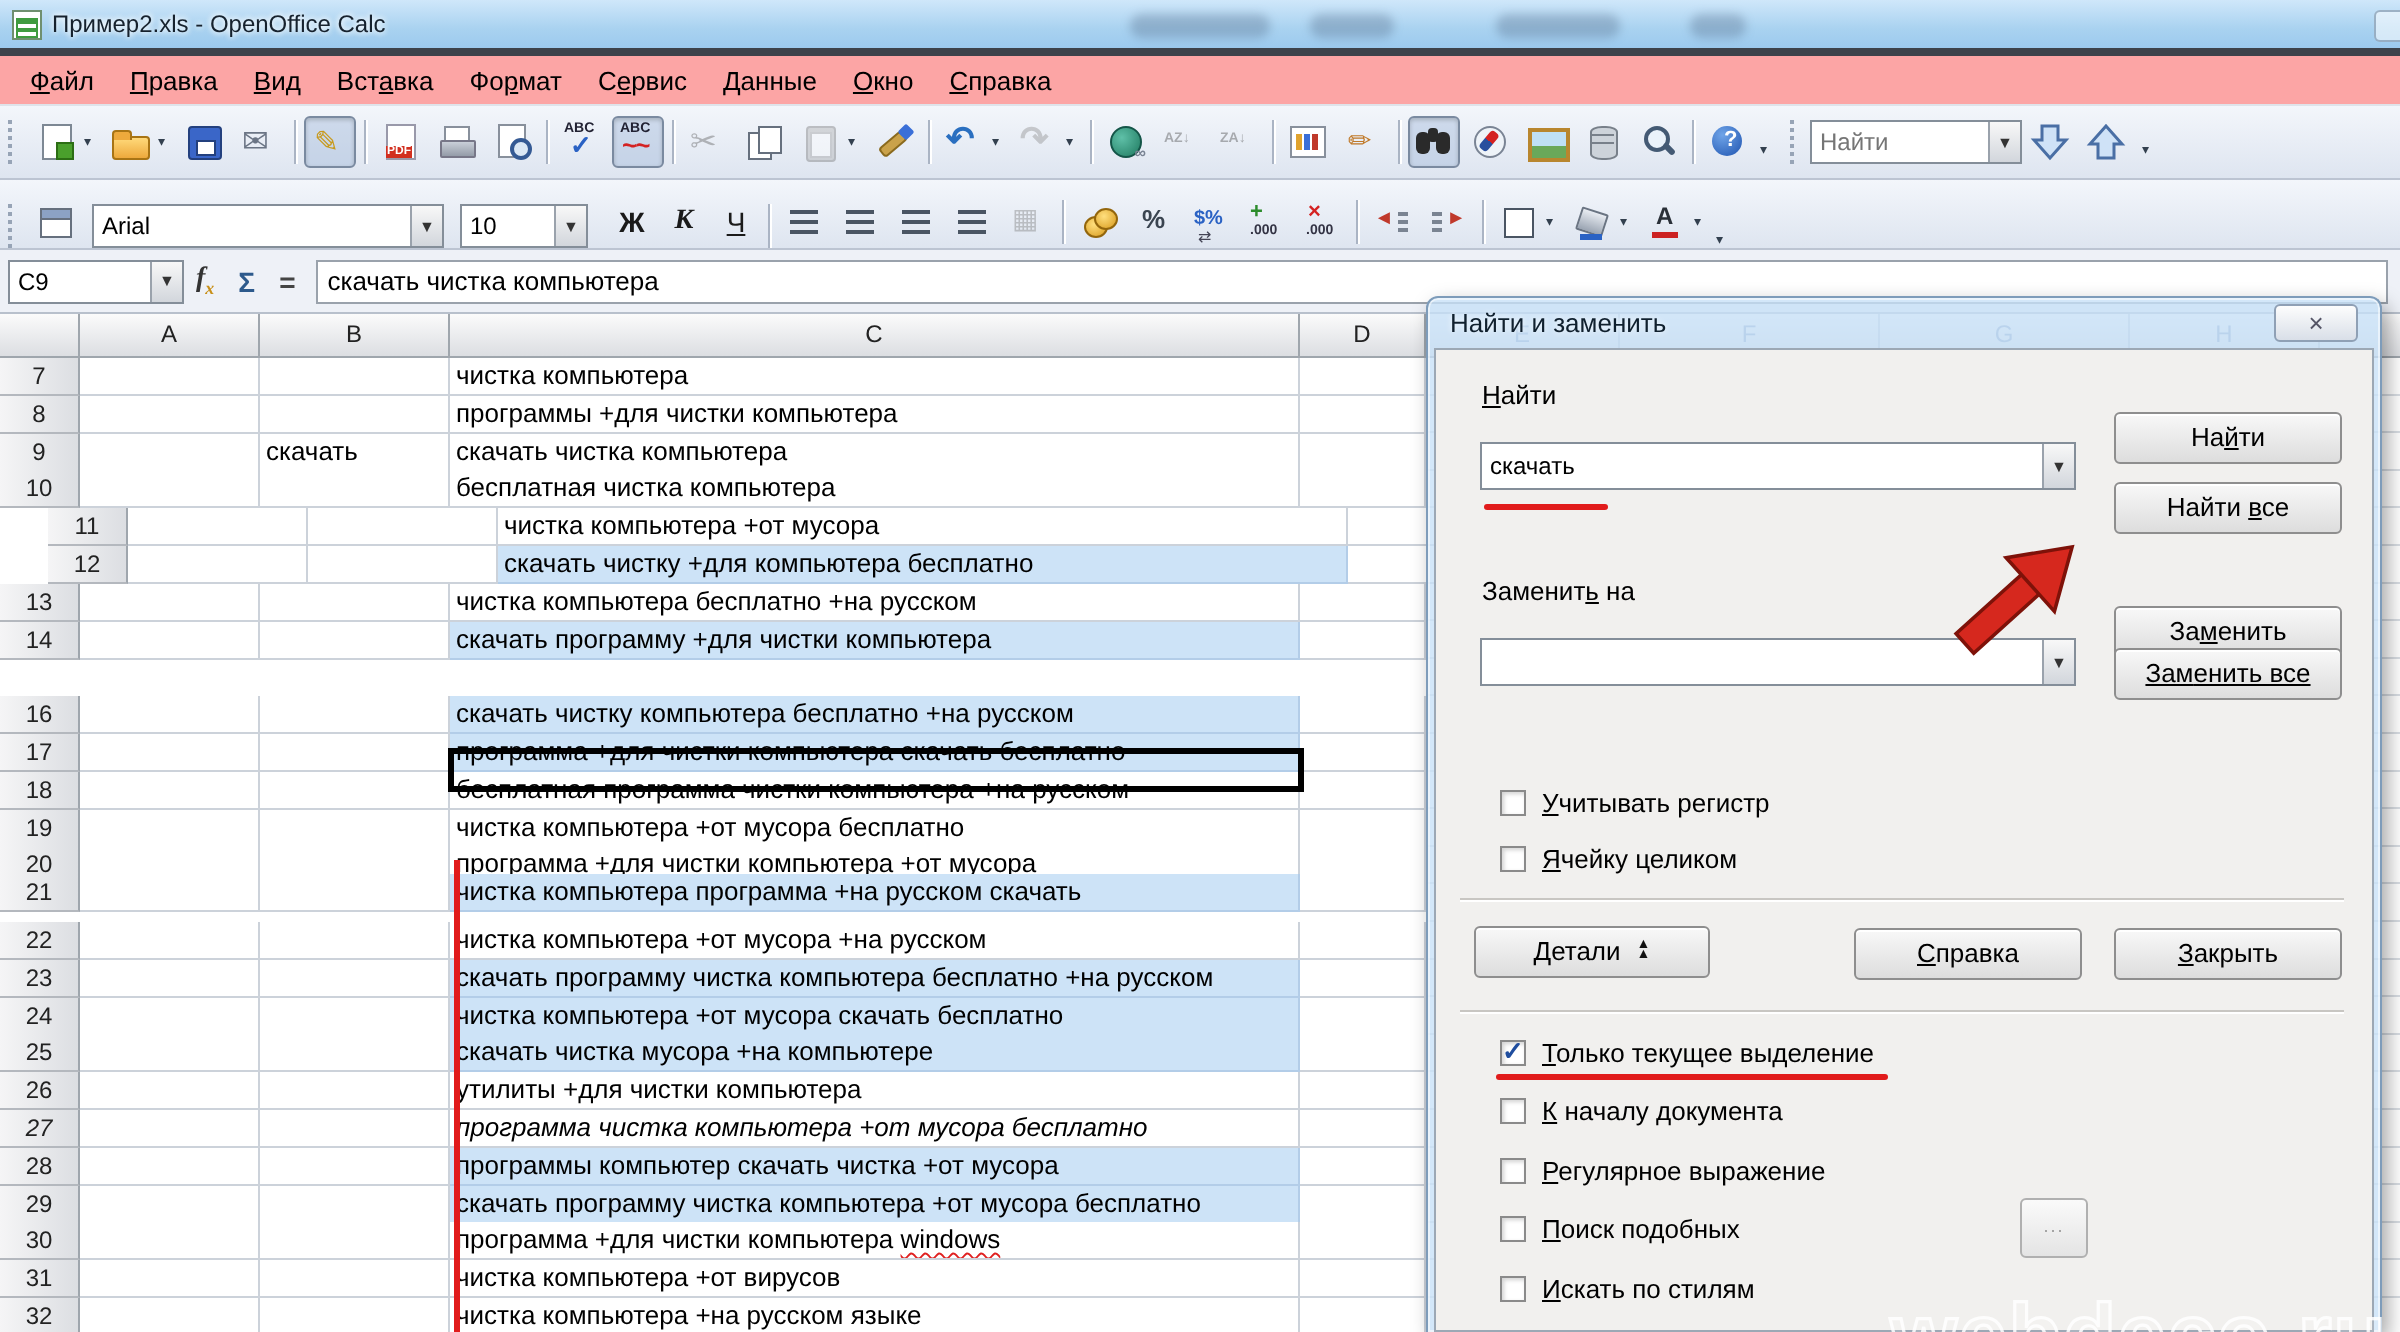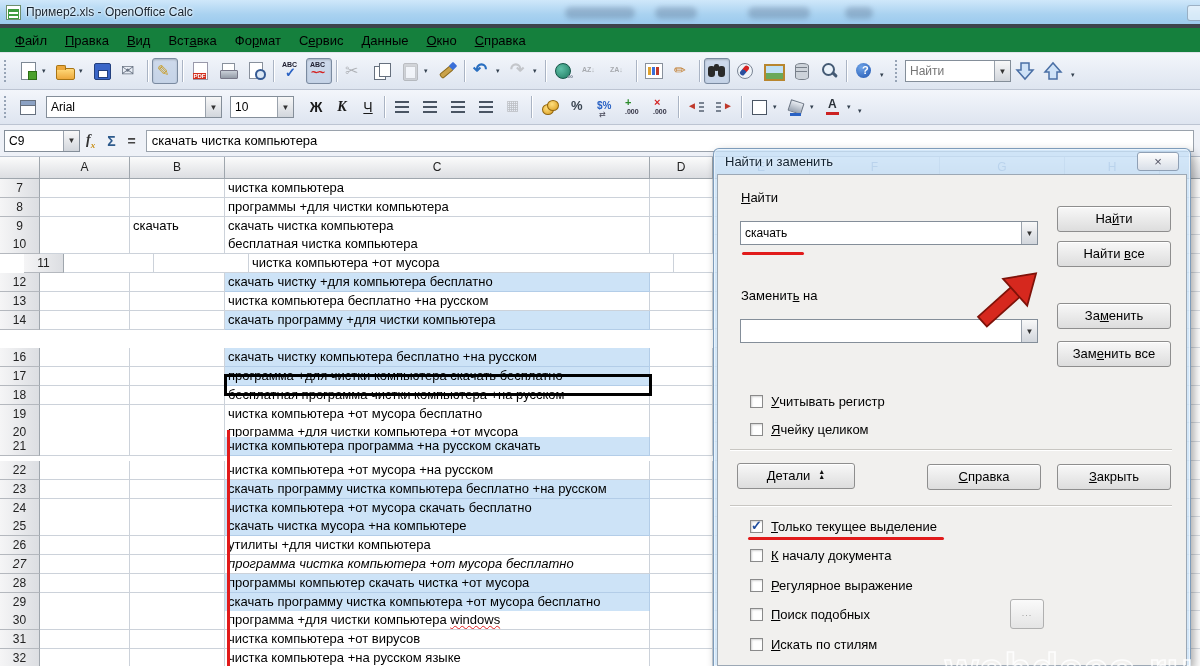--- a/index.html
+++ b/index.html
@@ -13,29 +13,29 @@
   #titlebar .appicon { width:15px; height:15px; margin:0 5px 0 6px; background:#fff; border:1px solid #6f8f6f; position:relative; }
   #titlebar .appicon::after { content:""; position:absolute; left:2px; top:4px; width:9px; height:8px;
     background:repeating-linear-gradient(#3f9b3f 0 2px, #fff 2px 4px); outline:1px solid #3f9b3f; }
   #title-text { font-size:12px; color:#16222e; text-shadow:0 0 3px #fff, 0 0 3px #fff; }
   .smudge { position:absolute; top:7px; height:12px; border-radius:6px; background:rgba(55,75,105,.26); filter:blur(2.5px); }
   #corner-ctl { position:absolute; right:0; top:5px; width:13px; height:16px; background:rgba(255,255,255,.55);
     border:1px solid rgba(110,135,160,.6); border-right:none; border-radius:3px 0 0 3px; }
   #darkstrip { position:absolute; left:0; top:24px; width:1200px; height:4px; background:#3d434b; }
 
   
-  #menubar { position:absolute; left:0; top:28px; width:1200px; height:25px; background:#15803d;
+  #menubar { position:absolute; left:0; top:28px; width:1200px; height:25px; background:#fca5a5;
     border-bottom:1px solid #dfe3ea; display:flex; align-items:center; padding-left:6px; }
   .menu-item { font-size:13px; color:#000; padding:3px 9px; cursor:default; }
 
   
   .toolbar { position:absolute; left:0; width:1200px; background:linear-gradient(#f3f6fb, #dee5f0);
     border-bottom:1px solid #bcc4d2; display:flex; align-items:center; }
   #toolbar-main { top:53px; height:37px; }
-  #toolbar-format { top:90px; height:35px; }
+  #toolbar-format { top:90px; height:35px;align-items:flex-end; }
   .grip { width:7px; height:22px; margin:0 3px 0 4px; border-left:2px dotted #97a4b6; }
   .tsep { width:1px; height:22px; background:#aab4c4; margin:0 3px; box-shadow:1px 0 0 #fff; }
   .tbtn { width:26px; height:26px; border:1px solid transparent; border-radius:3px; display:inline-flex;
     align-items:center; justify-content:center; position:relative; margin:0 1px; flex:none; }
   .tbtn.pressed { background:rgba(155,180,215,.4); border-color:#7a8aa0; box-shadow:inset 0 1px 2px rgba(0,0,0,.2); }
   .tbtn.disabled { filter:grayscale(1) opacity(.4); }
   .drop-mini { font-size:7px; color:#33404f; width:9px; flex:none; }
   .ticon { width:20px; height:20px; position:relative; display:block; flex:none; }
   .ticon::before, .ticon::after { position:absolute; }
 
@@ -118,21 +118,21 @@
 
   .combo { display:inline-flex; background:#fff; border:1px solid #848e99; height:22px; align-items:stretch; }
   .combo input { border:none; outline:none; font-family:"Liberation Sans",sans-serif; font-size:12px; padding:0 4px; width:100%; background:transparent; }
   .combo .drop { width:16px; background:linear-gradient(#f8f8f8,#d2d6dc); border-left:1px solid #9aa2ac;
     display:flex; align-items:center; justify-content:center; font-size:8px; color:#333; flex:none; }
   .navarrow { margin:0 4px; }
 
   
   #formulabar { position:absolute; left:0; top:125px; width:1200px; height:32px; background:#eef1f7;
     border-bottom:1px solid #b8c0cc; display:flex; align-items:center; }
-  #namebox { width:76px; margin-left:4px;justify-content:space-between; }
+  #namebox { width:88px; margin-left:4px;justify-content:space-between; }
   .fico { font-size:14px; color:#2d5a8c; margin:0 6px; font-weight:bold; }
   #fx-icon { font-family:"Liberation Serif",serif; font-style:italic; color:#333; }
   #fx-icon sub { color:#c8901a; font-size:9px; }
   #formula-input-wrap { flex:1; margin:0 6px 0 4px; height:22px; background:#fff; border:1px solid #9aa2ac; display:flex; align-items:center; }
   #formula-input-wrap input { border:none; outline:none; width:100%; font-size:13px; padding:0 5px; font-family:"Liberation Sans",sans-serif; }
 
   
   #sheet { position:absolute; left:0; top:157px; width:1200px; height:509px; background:#fff; }
   #header-band { position:absolute; left:0; top:0; width:1200px; height:22px;
     background:linear-gradient(#fbfbfb,#dcdee2); border-bottom:1px solid #9fa6ad; }
@@ -455,21 +455,21 @@
           <div class="cell cC">бесплатная чистка компьютера</div>
           <div class="cell cD"></div>
         </div>
         <div class="row" style="top: 97.2px; margin-left: 24px;">
           <div class="rowhdr">11</div>
           <div class="cell cA"></div>
           <div class="cell cB"></div>
           <div class="cell cC">чистка компьютера +от мусора</div>
           <div class="cell cD"></div>
         </div>
-        <div class="row" style="top: 116px;">
+        <div class="row" style="top: 116px; margin-left: 24px;">
           <div class="rowhdr">12</div>
           <div class="cell cA"></div>
           <div class="cell cB"></div>
           <div class="cell cC hl">скачать чистку +для компьютера бесплатно</div>
           <div class="cell cD"></div>
         </div>
         <div class="row" style="top: 134.8px;">
           <div class="rowhdr">13</div>
           <div class="cell cA"></div>
           <div class="cell cB"></div>
@@ -637,21 +637,21 @@
         </g>
       </svg>
 
       <span class="dlg-label" style="left:23px;top:113px;">Заменит<u>ь</u> на</span>
       <span class="combo dlg-combo" style="left:22px;top:144px;">
         <input readonly="" value="" style="">
         <span class="drop">▼</span>
       </span>
 
       <span class="dbtn" style="left:339px;top:128px;">За<u>м</u>енить</span>
-      <span class="dbtn" style="left:339px;top:166px;">Зам<u>е</u>нить все</span>
+      <span class="dbtn" style="left:339px;top:149px;text-decoration:underline;">Зам<u>е</u>нить все</span>
 
       <span class="cbrow" style="top: 218px;">
           <span class="cb"></span>
           <span class="cblabel"><u>У</u>читывать регистр</span>
         </span><span class="cbrow" style="top: 246px;">
           <span class="cb"></span>
           <span class="cblabel"><u>Я</u>чейку целиком</span>
         </span><span id="dlg-checks1"></span>
 
       <div class="dlg-hr" style="top:274px;"></div>

